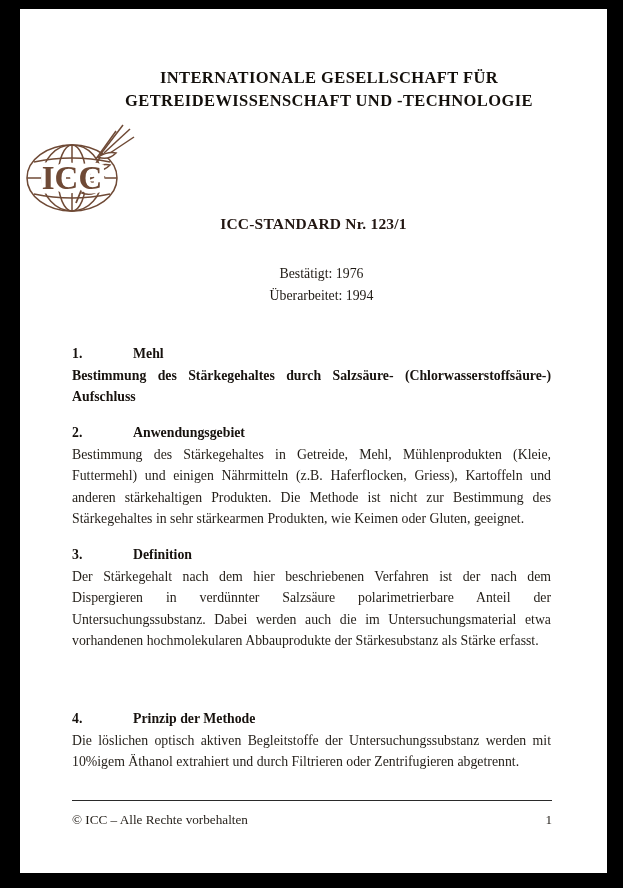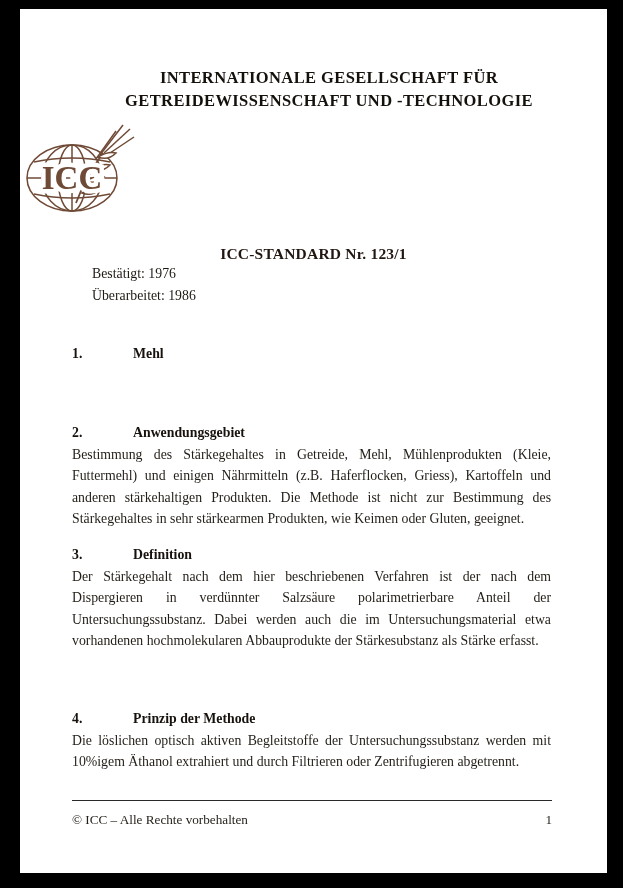--- a/index.html
+++ b/index.html
@@ -35,26 +35,25 @@
     display: flex; justify-content: flex-start;
   }
   .standard-title {
     position: absolute;
     top: 206px; left: 0; width: 100%;
     text-align: center;
     font-weight: bold;
     font-size: 15.5px;
     letter-spacing: 0.2px;
     color: #221611;
-    margin-top: 30px;
   }
   .dates {
     position: absolute;
     top: 254px; left: 72px; right: 56px;
-    text-align: left;
+    text-align: center;
     font-size: 13.8px;
     line-height: 22px;
     color: #1e1913;
   }
   .section {
     position: absolute;
     left: 52px; width: 479px;
     font-size: 13.8px;
     line-height: 21.5px;
   }
@@ -129,27 +128,28 @@
 
         <text x="52" y="68" text-anchor="middle" font-size="33" stroke="#ffffff" stroke-width="9" fill="#ffffff">ICC</text>
         <text x="52" y="68" text-anchor="middle" font-size="33" fill="#6f4a36">ICC</text>
       </svg>
     </div>
 
     <div class="standard-title">ICC-STANDARD Nr. 123/1</div>
 
     <div class="dates">
       <div>Bestätigt: 1976</div>
-      <div>Überarbeitet: 1986</div>
+      <div>Überarbeitet: 1994</div>
     </div>
 
     <div class="section s1">
       <div class="sec-head">
         <span class="num">1.</span><span>Mehl</span>
       </div>
+      <div class="sec-body bold">Bestimmung des Stärkegehaltes durch Salzsäure- (Chlorwasserstoffsäure-) Aufschluss</div>
     </div>
 
     <div class="section s2">
       <div class="sec-head">
         <span class="num">2.</span><span>Anwendungsgebiet</span>
       </div>
       <div class="sec-body">Bestimmung des Stärkegehaltes in Getreide, Mehl, Mühlenprodukten (Kleie, Futtermehl) und einigen Nährmitteln (z.B. Haferflocken, Griess), Kartoffeln und anderen stärkehaltigen Produkten. Die Methode ist nicht zur Bestimmung des Stärkegehaltes in sehr stärkearmen Produkten, wie Keimen oder Gluten, geeignet.</div>
     </div>
 
     <div class="section s3">

